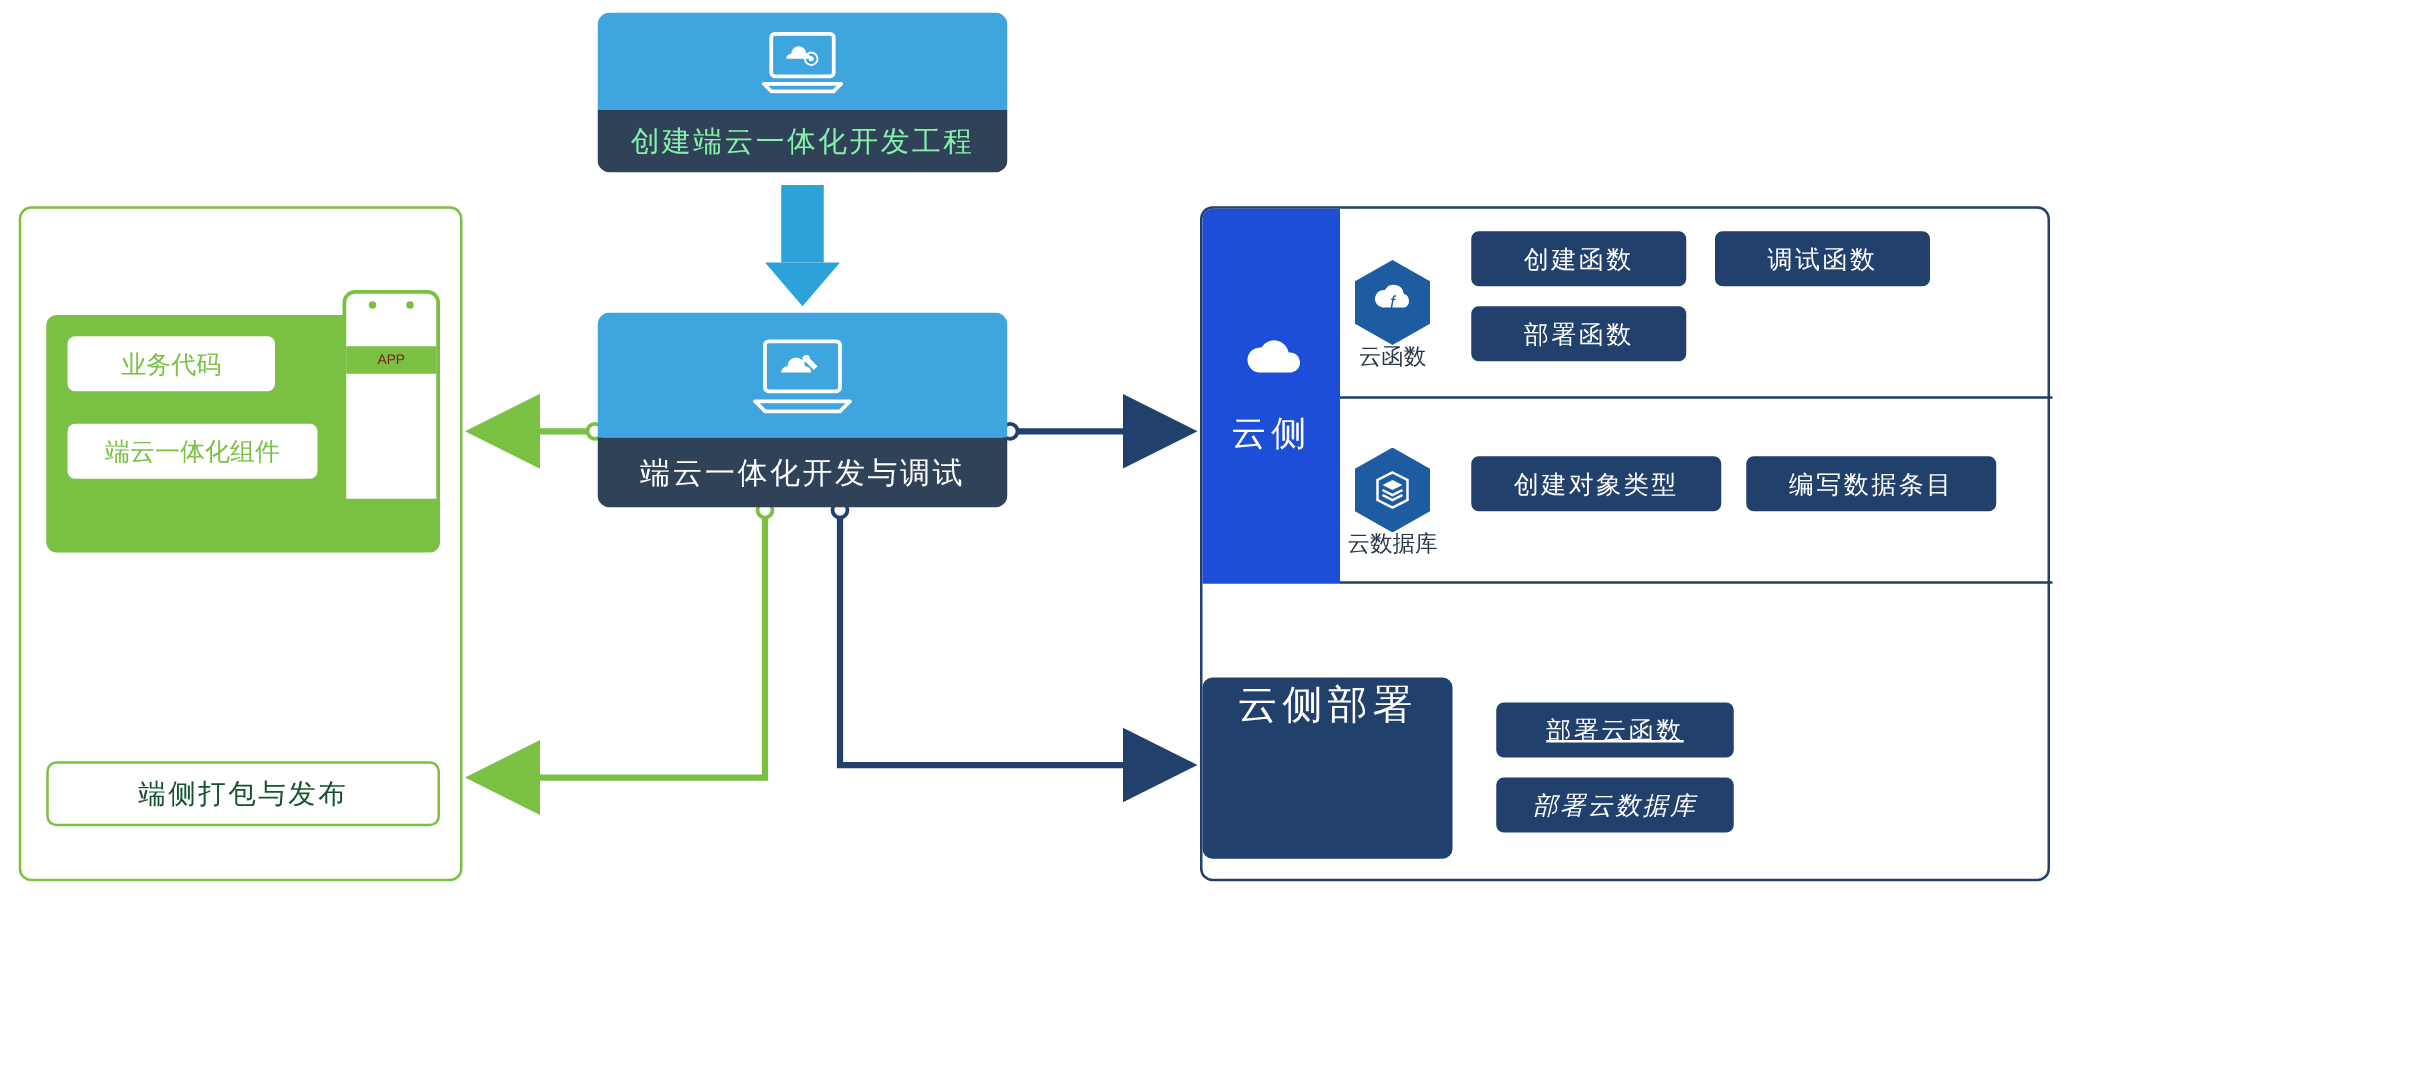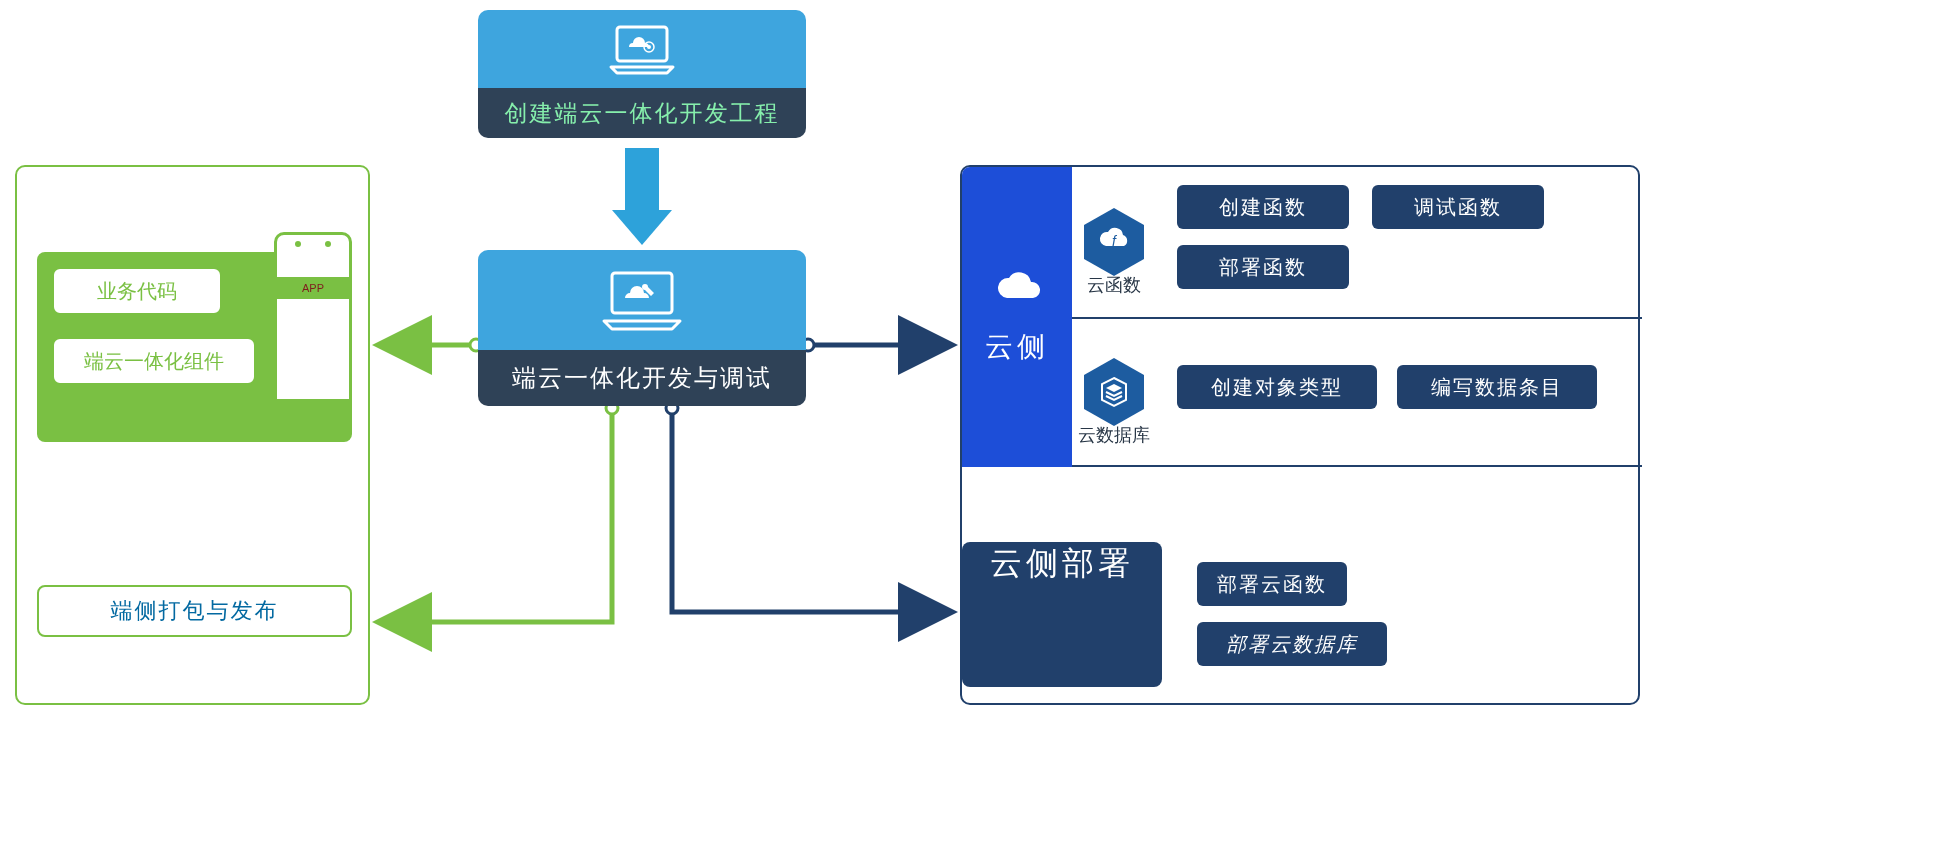--- a/index.html
+++ b/index.html
@@ -168,27 +168,27 @@
     width: 78px;
     text-align: center;
     color: #fff;
     font-size: 26px;
     letter-spacing: 4px;
   }
 
   .left-deploy {
     position: absolute;
     left: 20px;
-    top: 418px;
+    top: 442px;
     width: 315px;
     height: 52px;
     background: #fff;
     border: 2px solid #7ac043;
     border-radius: 8px;
-    color: #0369a1;
+    color: #14532d;
     font-size: 22px;
     display: flex;
     align-items: center;
     justify-content: center;
     letter-spacing: 2px;
   }
 
   
   .right-container {
     position: absolute;
@@ -298,21 +298,22 @@
     justify-content: center;
     color: #fff;
     font-size: 32px;
     letter-spacing: 4px;
   }
 
   .deploy-btn1 {
     position: absolute;
     left: 235px;
     top: 395px;
-    width: 150px;
+    width: 190px;
+    text-decoration: underline;
   }
   .deploy-btn2 {
     position: absolute;
     left: 235px;
     top: 455px;
     width: 190px;
     font-style: italic;
   }
 
   

